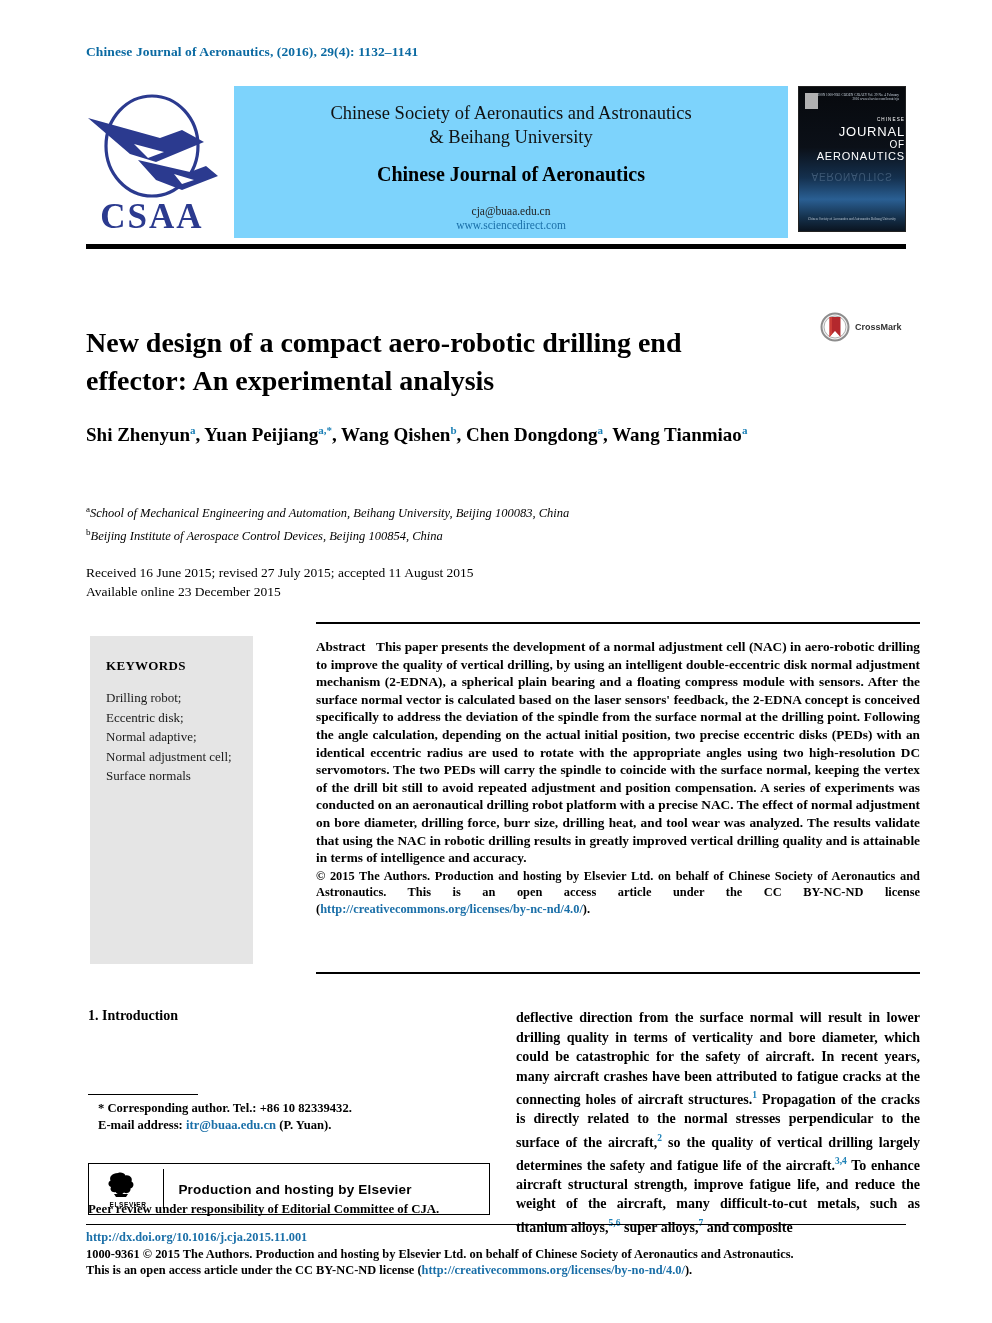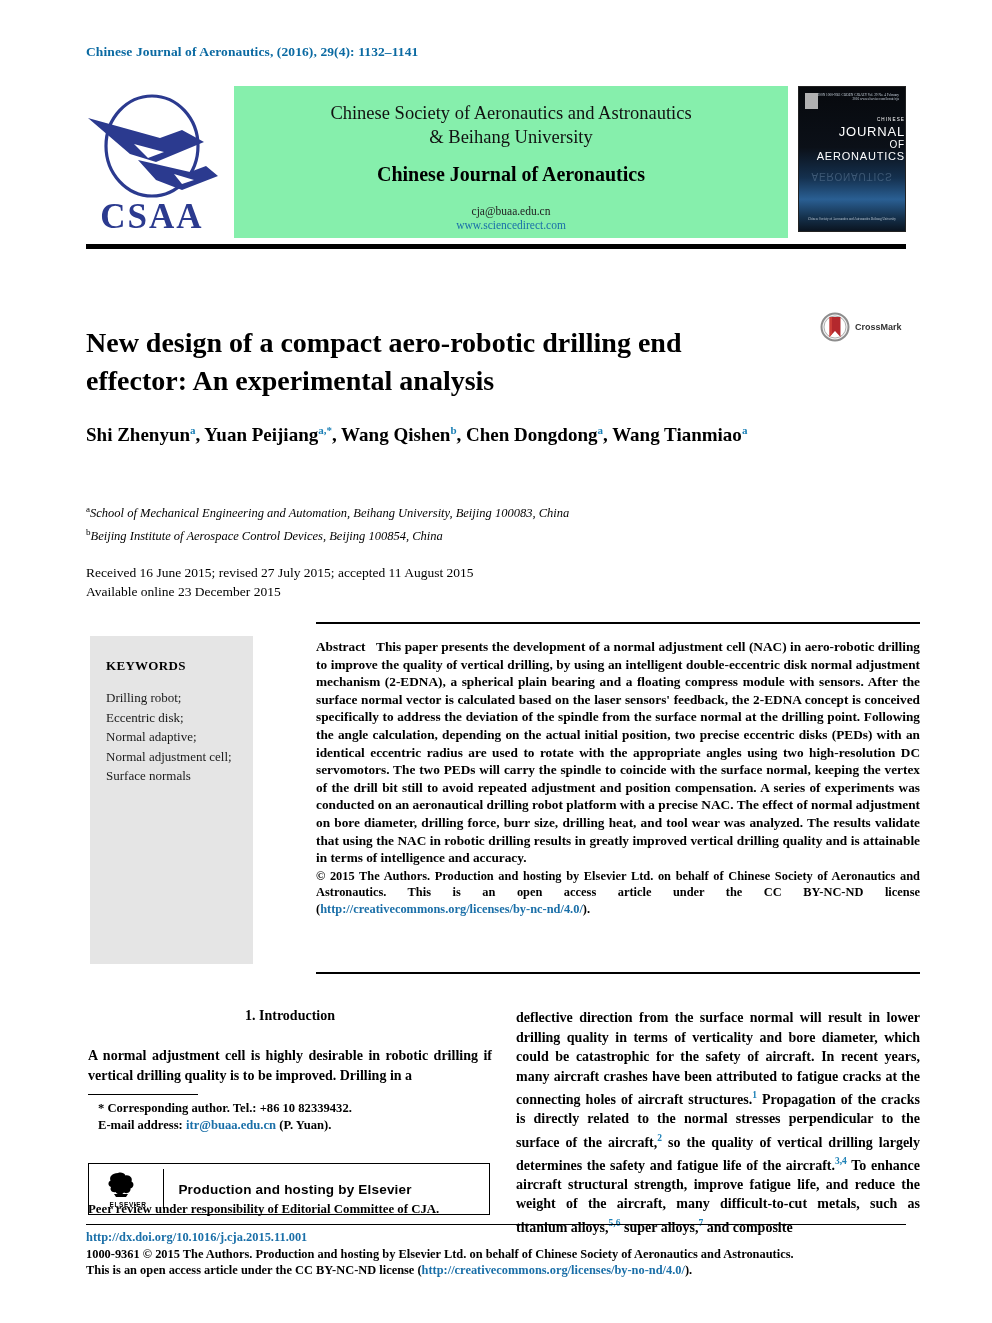--- a/index.html
+++ b/index.html
@@ -44,21 +44,21 @@
     align-items: stretch;
   }
   .csaa-logo {
     width: 148px;
     flex: 0 0 148px;
     position: relative;
   }
   .csaa-logo svg { display:block; }
   .masthead-center {
     flex: 1 1 auto;
-    background: #86efac;
+    background: #7dd3fc;
     display: flex;
     flex-direction: column;
     align-items: center;
     justify-content: flex-start;
     padding-top: 15px;
     box-sizing: border-box;
   }
   .soc-line {
     font-size: 18.5px;
     line-height: 24px;
@@ -252,21 +252,20 @@
   .col-right {
     position: absolute;
     left: 516px;
     top: 1008px;
     width: 404px;
   }
   .sec-head {
     font-size: 14px;
     font-weight: bold;
     margin-bottom: 22px;
-    text-align: center;
   }
   .body-text {
     font-size: 14px;
     line-height: 19.5px;
     text-align: justify;
     font-weight: bold;
   }
   .body-text sup { color: #1a7fb5; font-size: 9.5px; }
 
   
@@ -443,21 +442,20 @@
       <span class="abs-label">Abstract</span>&nbsp;&nbsp;&nbsp;<span>This paper presents the development of a normal adjustment cell (NAC) in aero-robotic drilling to improve the quality of vertical drilling, by using an intelligent double-eccentric disk normal adjustment mechanism (2-EDNA), a spherical plain bearing and a floating compress module with sensors. After the surface normal vector is calculated based on the laser sensors' feedback, the 2-EDNA concept is conceived specifically to address the deviation of the spindle from the surface normal at the drilling point. Following the angle calculation, depending on the actual initial position, two precise eccentric disks (PEDs) with an identical eccentric radius are used to rotate with the appropriate angles using two high-resolution DC servomotors. The two PEDs will carry the spindle to coincide with the surface normal, keeping the vertex of the drill bit still to avoid repeated adjustment and position compensation. A series of experiments was conducted on an aeronautical drilling robot platform with a precise NAC. The effect of normal adjustment on bore diameter, drilling force, burr size, drilling heat, and tool wear was analyzed. The results validate that using the NAC in robotic drilling results in greatly improved vertical drilling quality and is attainable in terms of intelligence and accuracy.</span>
     </div>
     <div class="abs-copy">
       <span>© 2015 The Authors. Production and hosting by Elsevier Ltd. on behalf of Chinese Society of Aeronautics and Astronautics. This is an open access article under the CC BY-NC-ND license (</span><span class="lnk">http://creativecommons.org/licenses/by-nc-nd/4.0/</span><span>).</span>
     </div>
   </div>
   <div class="abs-rule-bottom"></div>
 
   <div class="col-left">
     <div class="sec-head">1. Introduction</div>
-    <div class="body-text">A normal adjustment cell is highly desirable in robotic drilling if vertical drilling quality is to be improved. Drilling in a</div>
   </div>
 
   <div class="col-right">
     <div class="body-text">deflective direction from the surface normal will result in lower drilling quality in terms of verticality and bore diameter, which could be catastrophic for the safety of aircraft. In recent years, many aircraft crashes have been attributed to fatigue cracks at the connecting holes of aircraft structures.<sup>1</sup> Propagation of the cracks is directly related to the normal stresses perpendicular to the surface of the aircraft,<sup>2</sup> so the quality of vertical drilling largely determines the safety and fatigue life of the aircraft.<sup>3,4</sup> To enhance aircraft structural strength, improve fatigue life, and reduce the weight of the aircraft, many difficult-to-cut metals, such as titanium alloys,<sup>5,6</sup> super alloys,<sup>7</sup> and composite</div>
   </div>
 
   <div class="fn-rule"></div>
   <div class="footnotes">
     <div class="indent">* Corresponding author. Tel.: +86 10 82339432.</div>
     <div class="indent">

